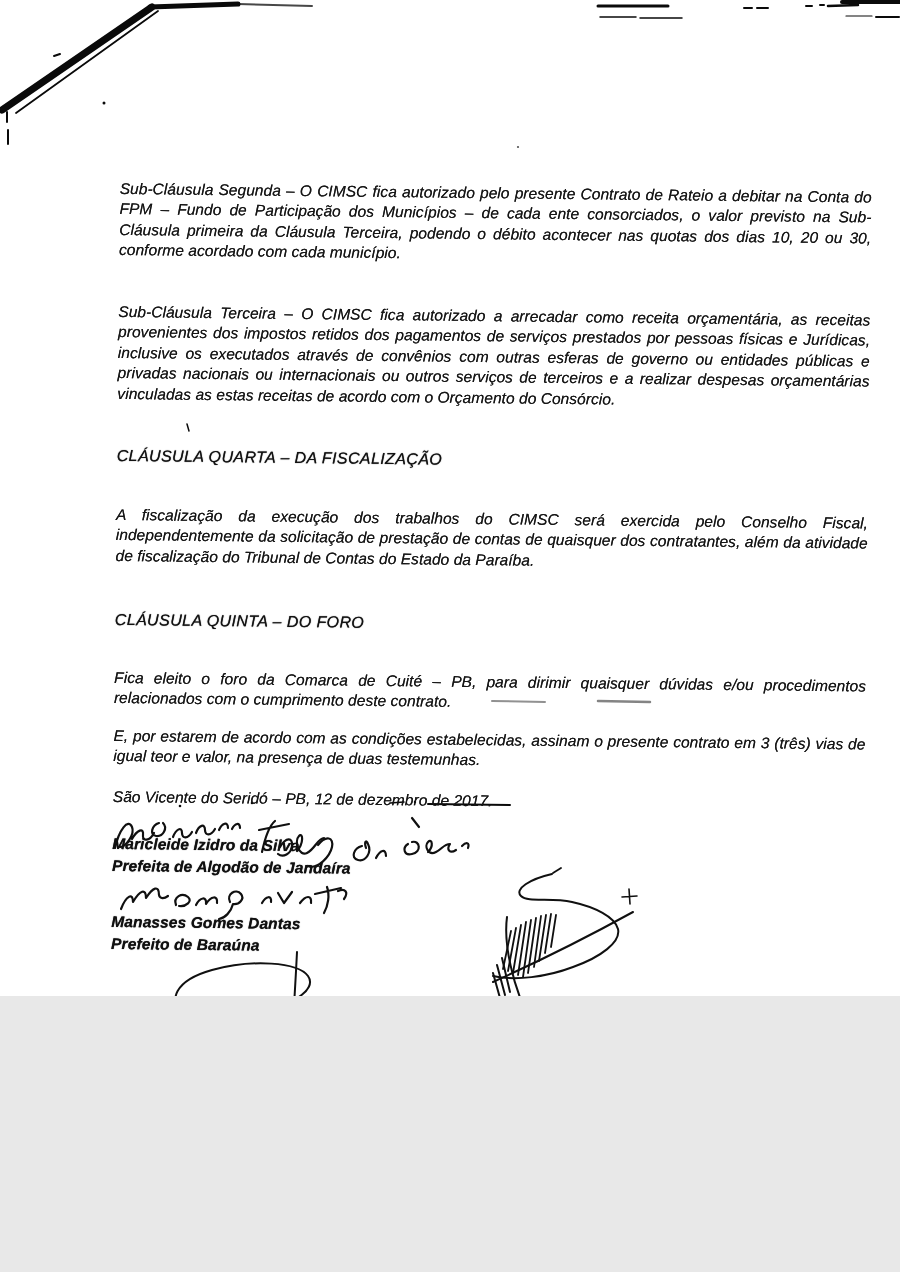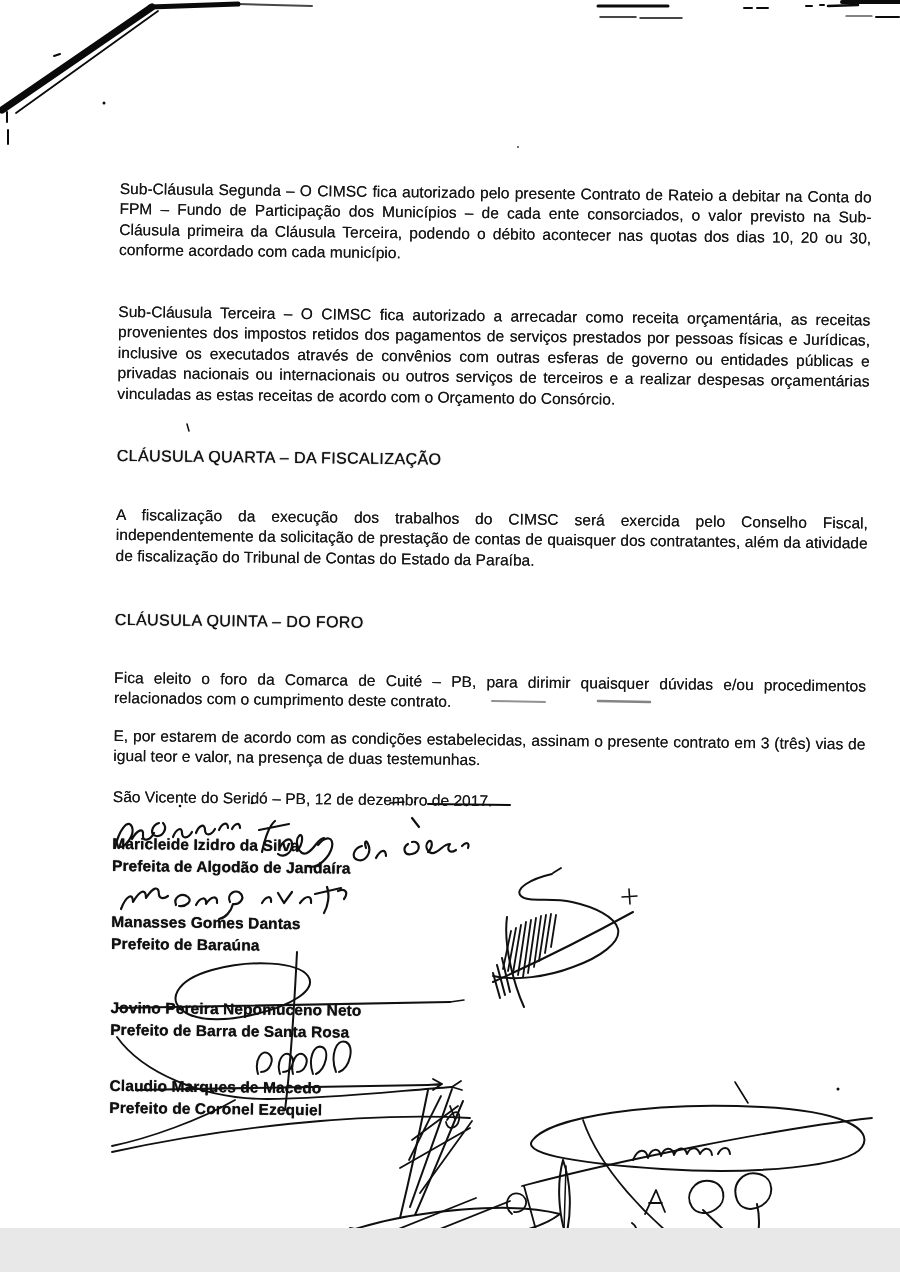--- a/index.html
+++ b/index.html
@@ -1,18 +1,18 @@
 <!DOCTYPE html>
 <html><head>
 <meta charset="utf-8">
 <style>
   html,body{margin:0;padding:0;background:#e8e8e8;}
   .page{
-    position:relative;width:900px;height:1228px;background:#ffffff;
-    overflow:hidden;font-family:"Liberation Sans",sans-serif;color:#141414;
+    position:relative;width:900px;height:996px;background:#ffffff;
+    overflow:hidden;font-family:"Liberation Sans",sans-serif;color:#141414;font-style:italic;
   }
   .rot{position:absolute;left:0;top:0;width:900px;height:1272px;
     transform:rotate(0.65deg);transform-origin:120px 165px;}
   .para{
     position:absolute;left:120px;width:752px;text-align:justify;
     font-size:15.5px;line-height:20.6px;color:#161616;
     text-shadow:0 0 0.6px rgba(10,10,10,.85);letter-spacing:.05px;
   }
   .heading{
     position:absolute;left:120px;width:752px;font-size:16px;

